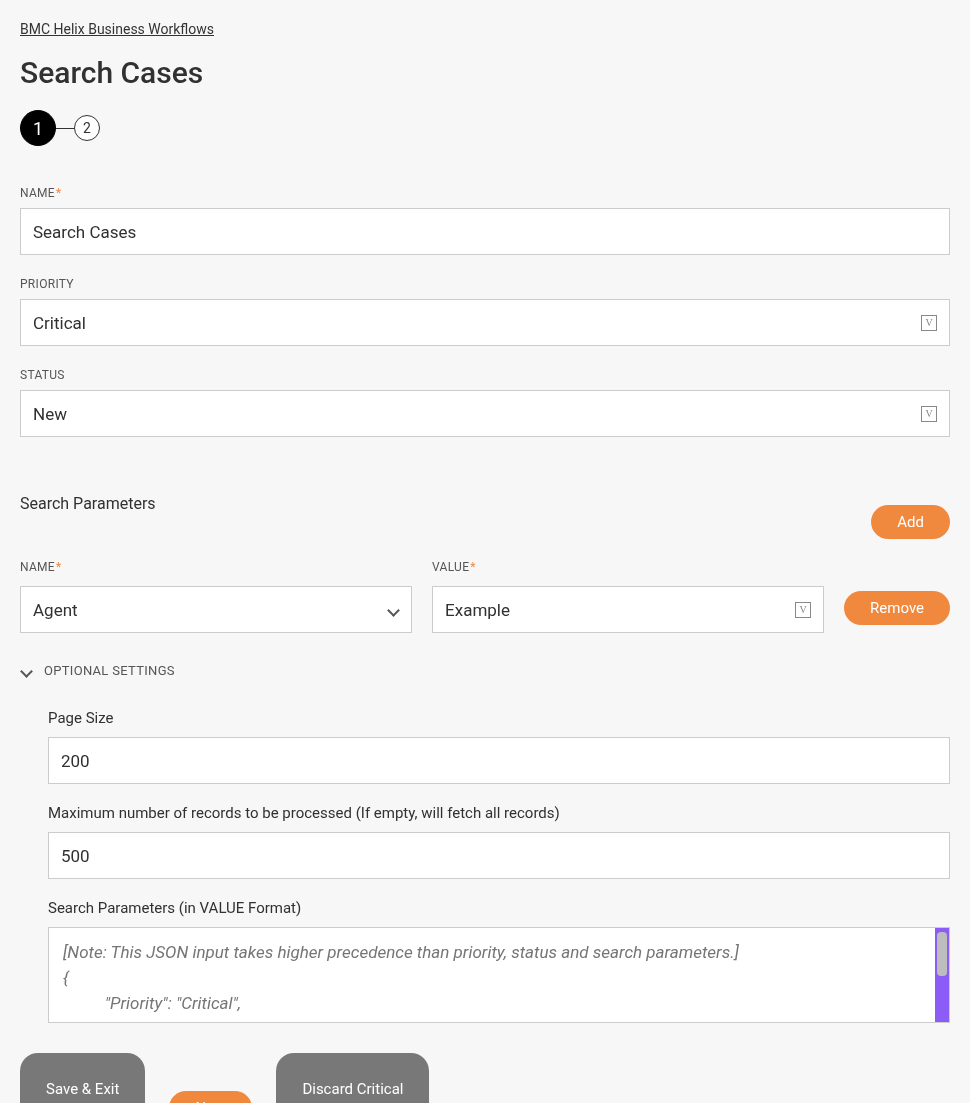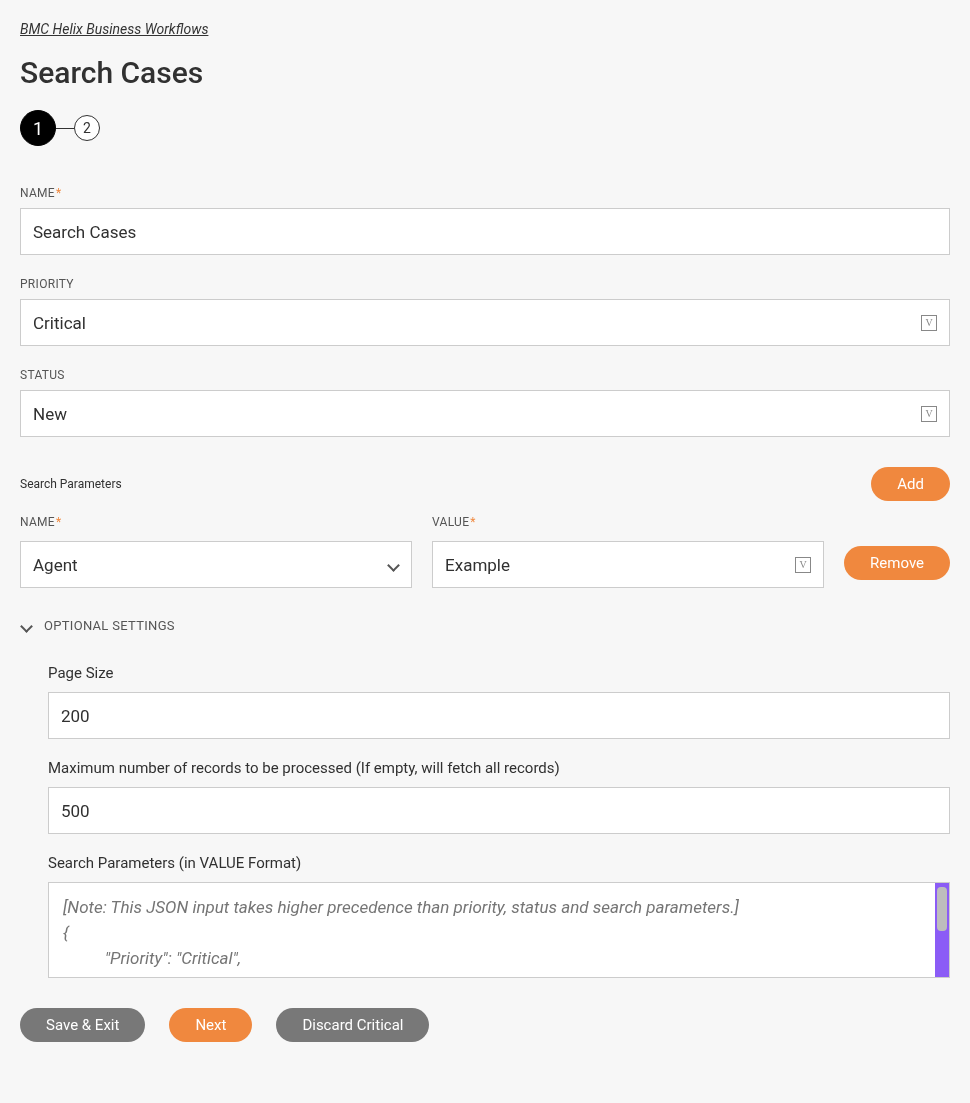--- a/index.html
+++ b/index.html
@@ -10,21 +10,20 @@
       background: #f7f7f7;
       padding: 20px;
     }
     .breadcrumb {
       font-size: 14px;
       color: #333;
       text-decoration: underline;
       cursor: pointer;
       display: inline-block;
       margin-bottom: 18px;
-      font-style: italic;
     }
     .page-title {
       font-size: 30px;
       font-weight: 500;
       color: #313131;
       margin-bottom: 20px;
     }
     .stepper {
       display: flex;
       align-items: center;
@@ -107,34 +106,35 @@
       flex-shrink: 0;
     }
     .section-header-row {
       display: flex;
       align-items: center;
       justify-content: space-between;
       margin-bottom: 14px;
       margin-top: 30px;
     }
     .section-header {
-      font-size: 12px;
+      font-size: 16px;
       color: #313131;
     }
     .btn {
       border: none;
       border-radius: 18px;
       padding: 8px 26px;
       font-size: 15px;
       cursor: pointer;
       font-family: inherit;
     }
     .btn-orange {
       background: #f0883e;
       color: #fff;
+      margin-top: 38px;
     }
     .btn-grey {
       background: #787878;
       color: #fff;
     }
     .params-row {
       display: flex;
       gap: 20px;
       align-items: flex-end;
       margin-bottom: 20px;

